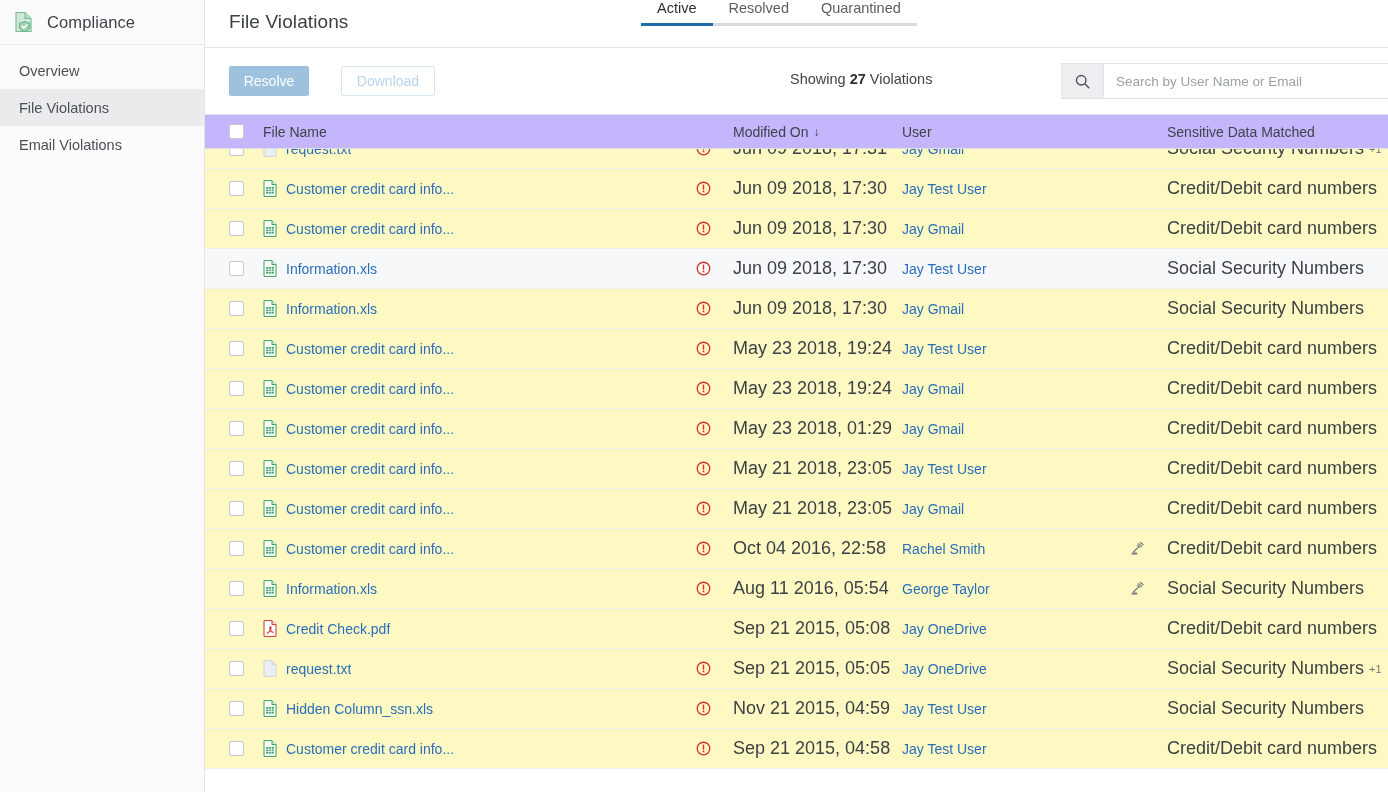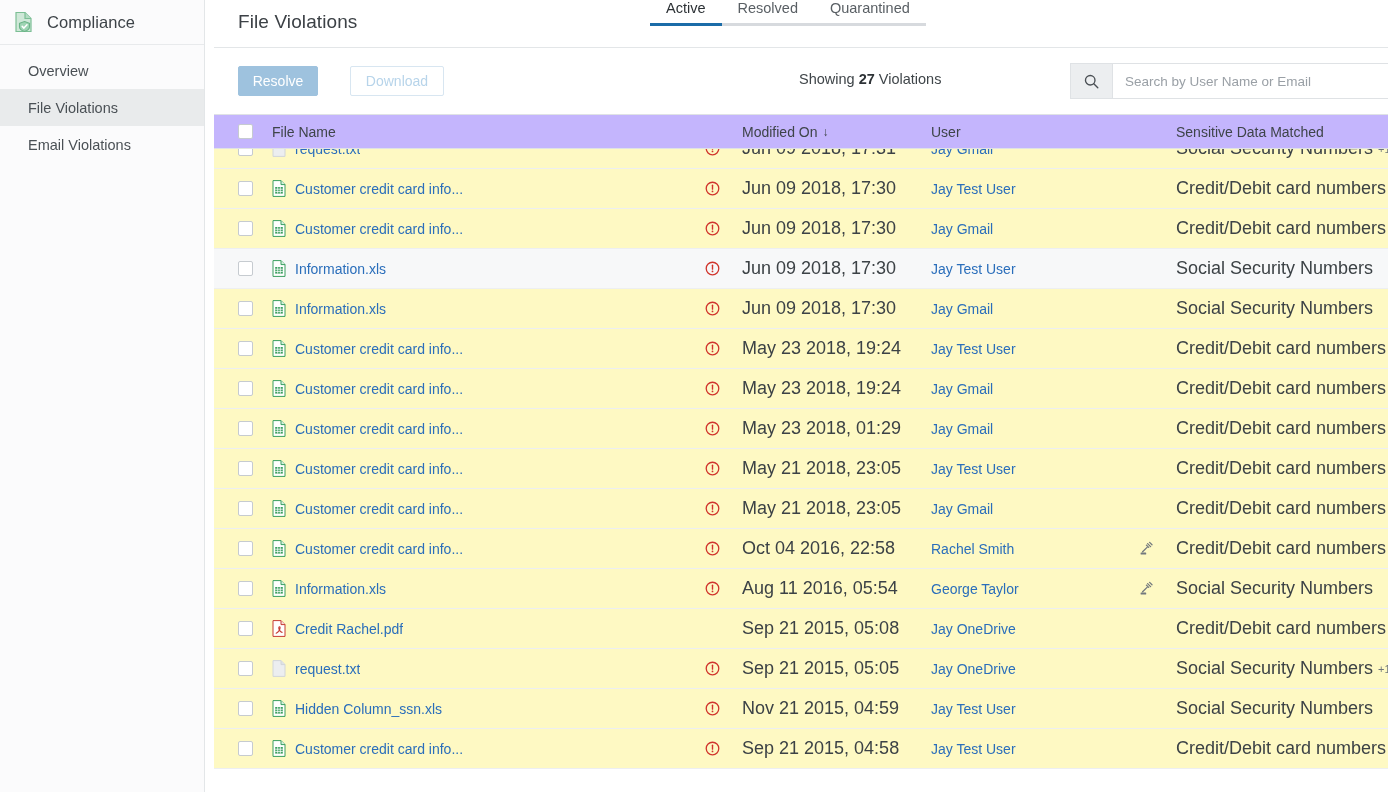--- a/index.html
+++ b/index.html
@@ -2,21 +2,21 @@
 <html><head>
 <meta charset="utf-8">
 <style>
   * { box-sizing: border-box; margin: 0; padding: 0; }
   html, body {
     width: 1388px; height: 792px;
     background: #ffffff;
     font-family: "Liberation Sans", sans-serif;
     overflow: hidden;
   }
-  #app { position: relative; width: 1388px; height: 792px; display: flex; gap: 9px; }
+  #app { position: relative; width: 1388px; height: 792px; display: flex; }
 
   
   .sidebar {
     width: 205px; min-width: 205px; height: 792px;
     background: #fbfbfc;
     border-right: 1px solid #e3e6e8;
     display: flex; flex-direction: column;
   }
   .brand {
     height: 45px; display: flex; align-items: center;
@@ -24,21 +24,21 @@
     border-bottom: 1px solid #e8eaec;
     background: #fbfbfc;
   }
   .brand-icon { width: 24px; height: 24px; display:block; }
   .brand-title {
     font-size: 16.5px; color: #3d4348; letter-spacing: .1px;
   }
   .nav { padding-top: 7px; }
   .nav-item {
     height: 37px; display: flex; align-items: center;
-    padding-left: 28px;
+    padding-left: 19px;
     font-size: 14.5px; color: #4a5055;
     cursor: pointer;
   }
   .nav-item.active { background: #e9ebec; }
 
   
   .main { flex: 1; height: 792px; position: relative; background:#fff; overflow: hidden; }
 
   .topbar {
     height: 48px; position: relative;
@@ -128,21 +128,21 @@
     background: #fef9c3;
     position: relative;
   }
   .row.hl { background: #f7f8f9; }
 
   .c { position: absolute; display: flex; align-items: center; }
   .c-check  { left: 24px;  width: 26px; }
   .c-file   { left: 58px;  width: 240px; }
   .c-warn   { left: 488px; width: 20px; justify-content: center; }
   .c-date   { left: 528px; width: 180px; }
-  .c-user   { left: 717px; width: 200px; }
+  .c-user   { left: 697px; width: 200px; }
   .c-gavel  { left: 923px; width: 20px; justify-content: center; }
   .c-sens   { left: 962px; width: 240px; }
 
   .chk {
     width: 15px; height: 15px; border: 1px solid #c6cbd0;
     border-radius: 2px; background: #fff; cursor: pointer;
   }
   .hdr-txt {
     font-size: 14px; color: #3e4449; white-space: nowrap;
   }
@@ -702,21 +702,21 @@
                 <div class="chk"></div>
               </div>
               <div class="c c-file">
                 <span>
                   <svg class="ficon" viewBox="0 0 14 17" fill="none">
                     <path d="M1 .6h8l4 4v11.8H1z" fill="#ffffff" stroke="#c63b33" stroke-width="1"></path>
                     <path d="M9 .6v4h4" fill="#f7dad8" stroke="#c63b33" stroke-width="1"></path>
                     <path d="M4.2 13.2c2.4-1.1 3.6-3.6 3.9-5.3.2-1.2-1.1-1.5-1.3-.4-.3 1.7 1.4 4.4 3.3 4.9" stroke="#c63b33" stroke-width="1.1" stroke-linecap="round" fill="none"></path>
                   </svg>
                 </span>
-                <span class="fname">Credit Rachel.pdf</span>
+                <span class="fname">Credit Check.pdf</span>
               </div>
               <div class="c c-warn"></div>
               <div class="c c-date">
                 <span class="cell-txt">Sep 21 2015, 05:08</span>
               </div>
               <div class="c c-user">
                 <span class="cell-link">Jay OneDrive</span>
               </div>
               <div class="c c-gavel"></div>
               <div class="c c-sens">

